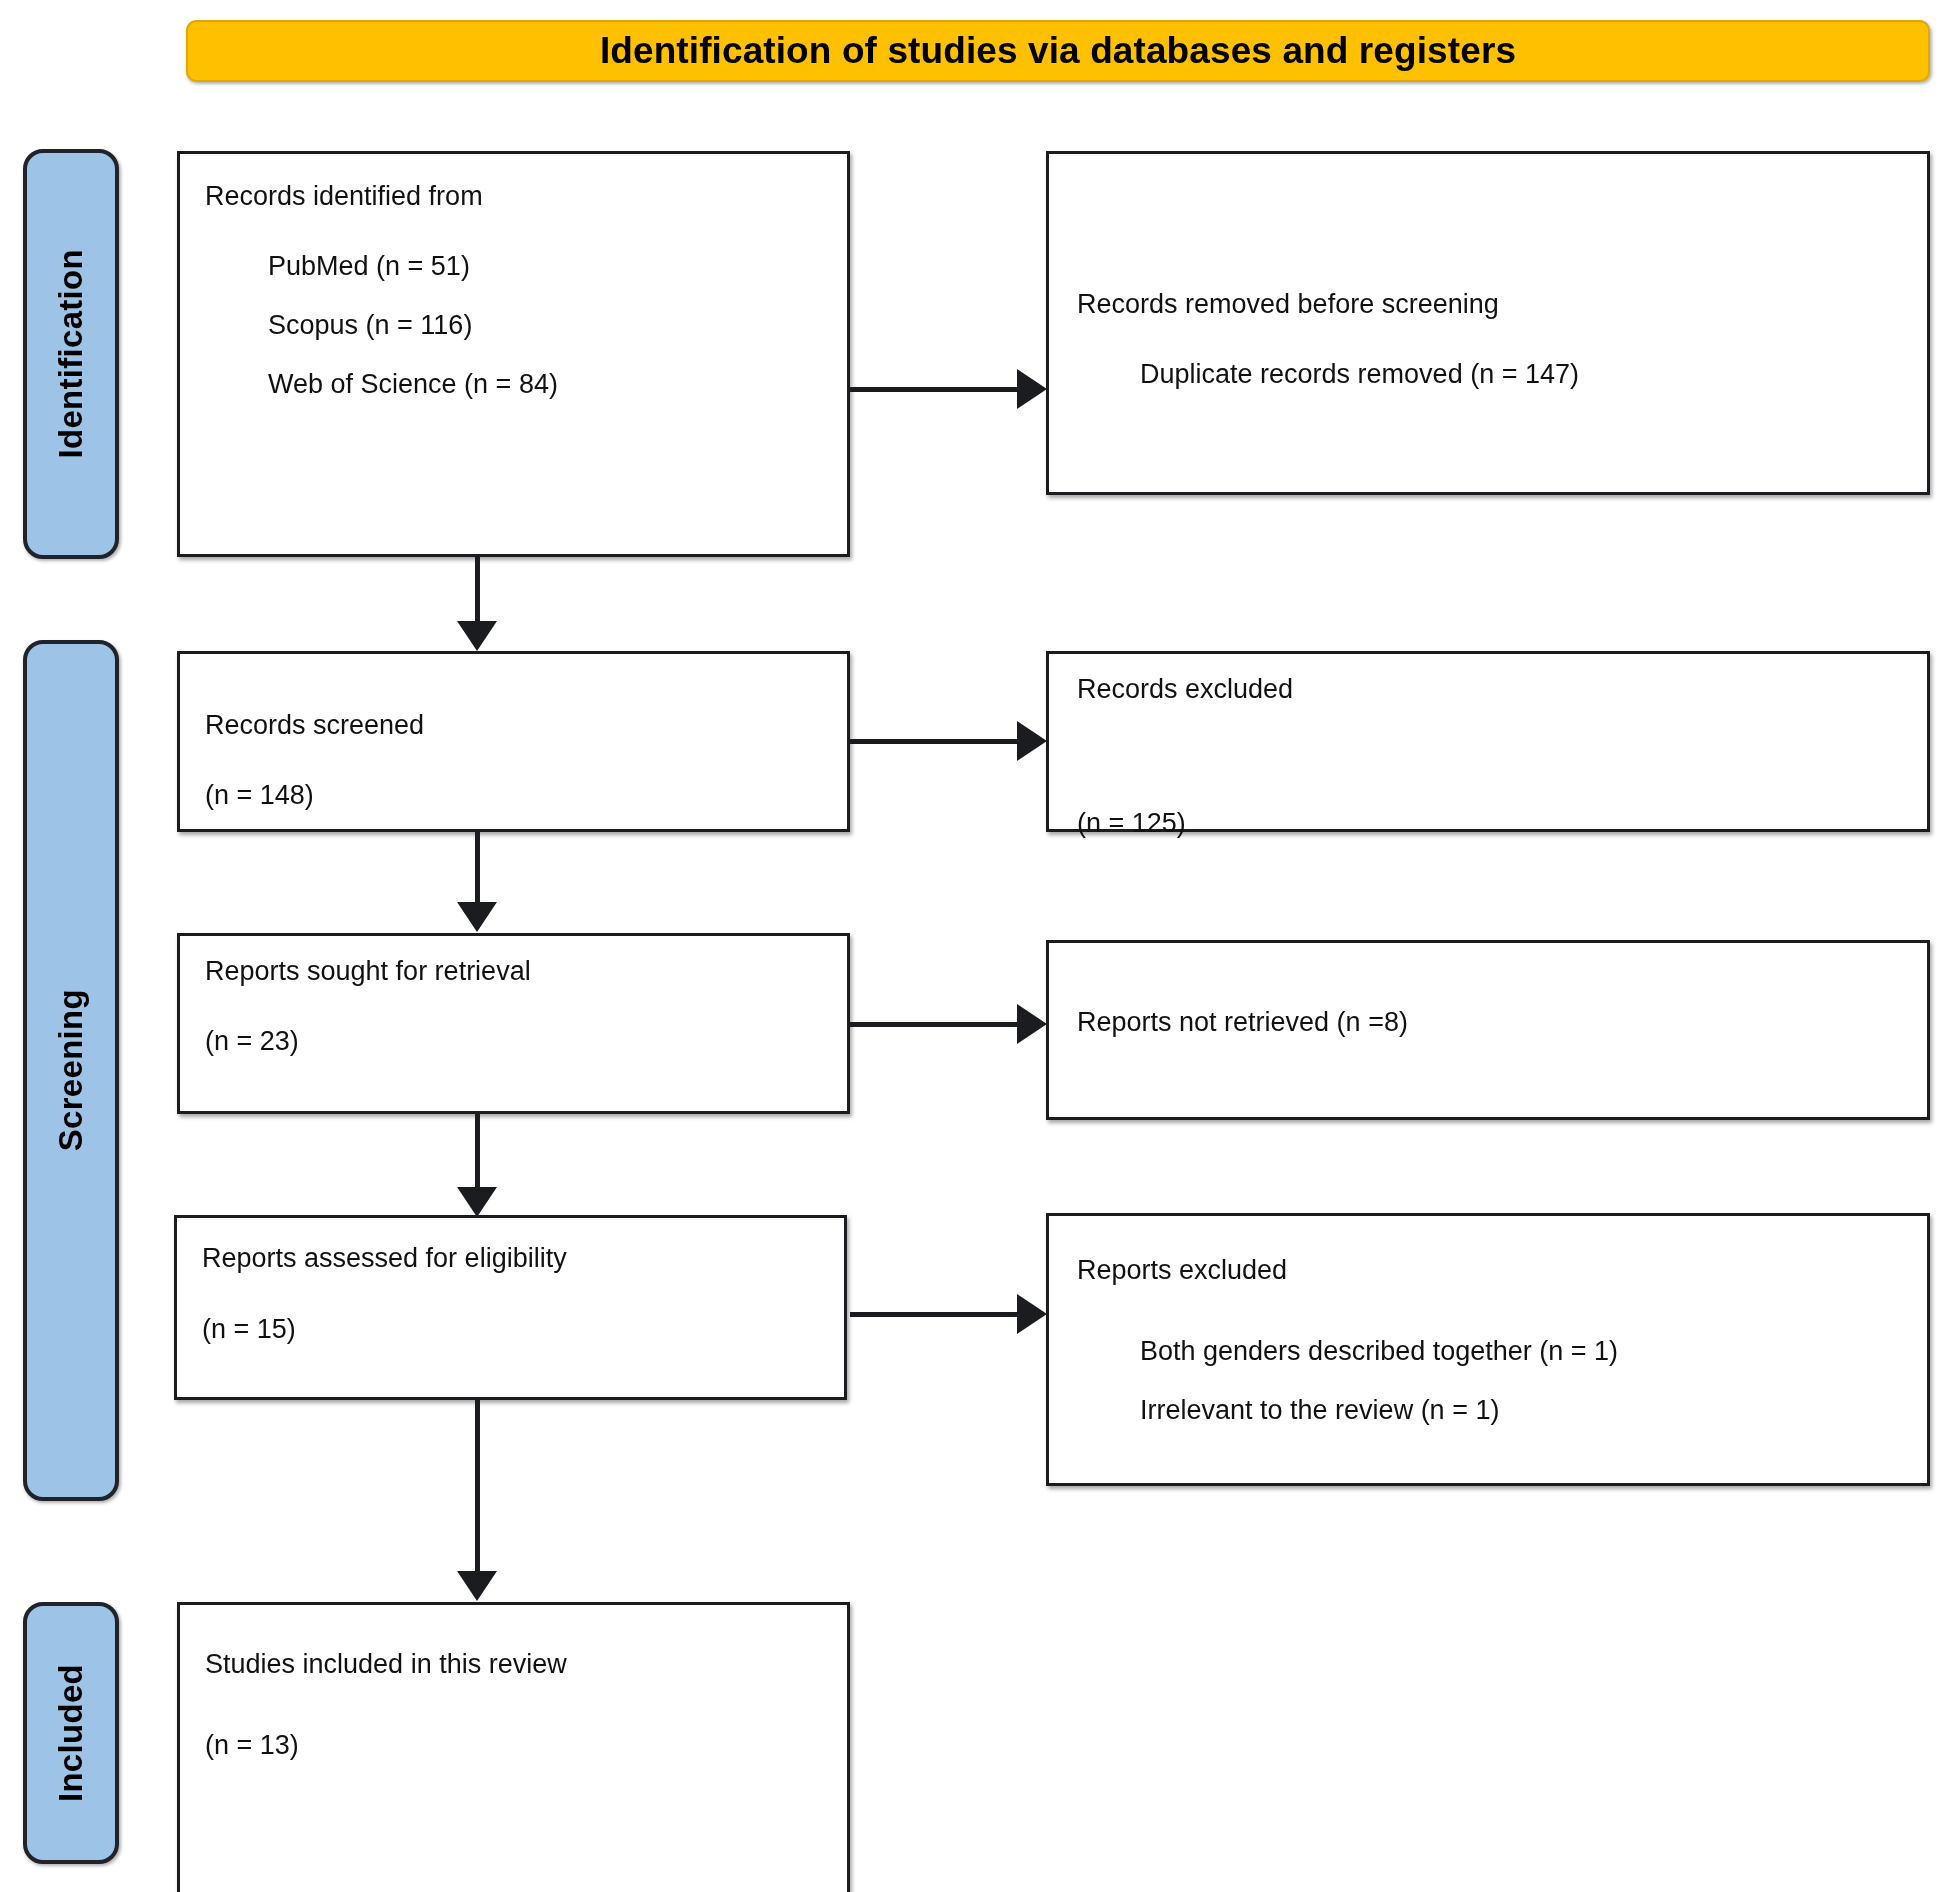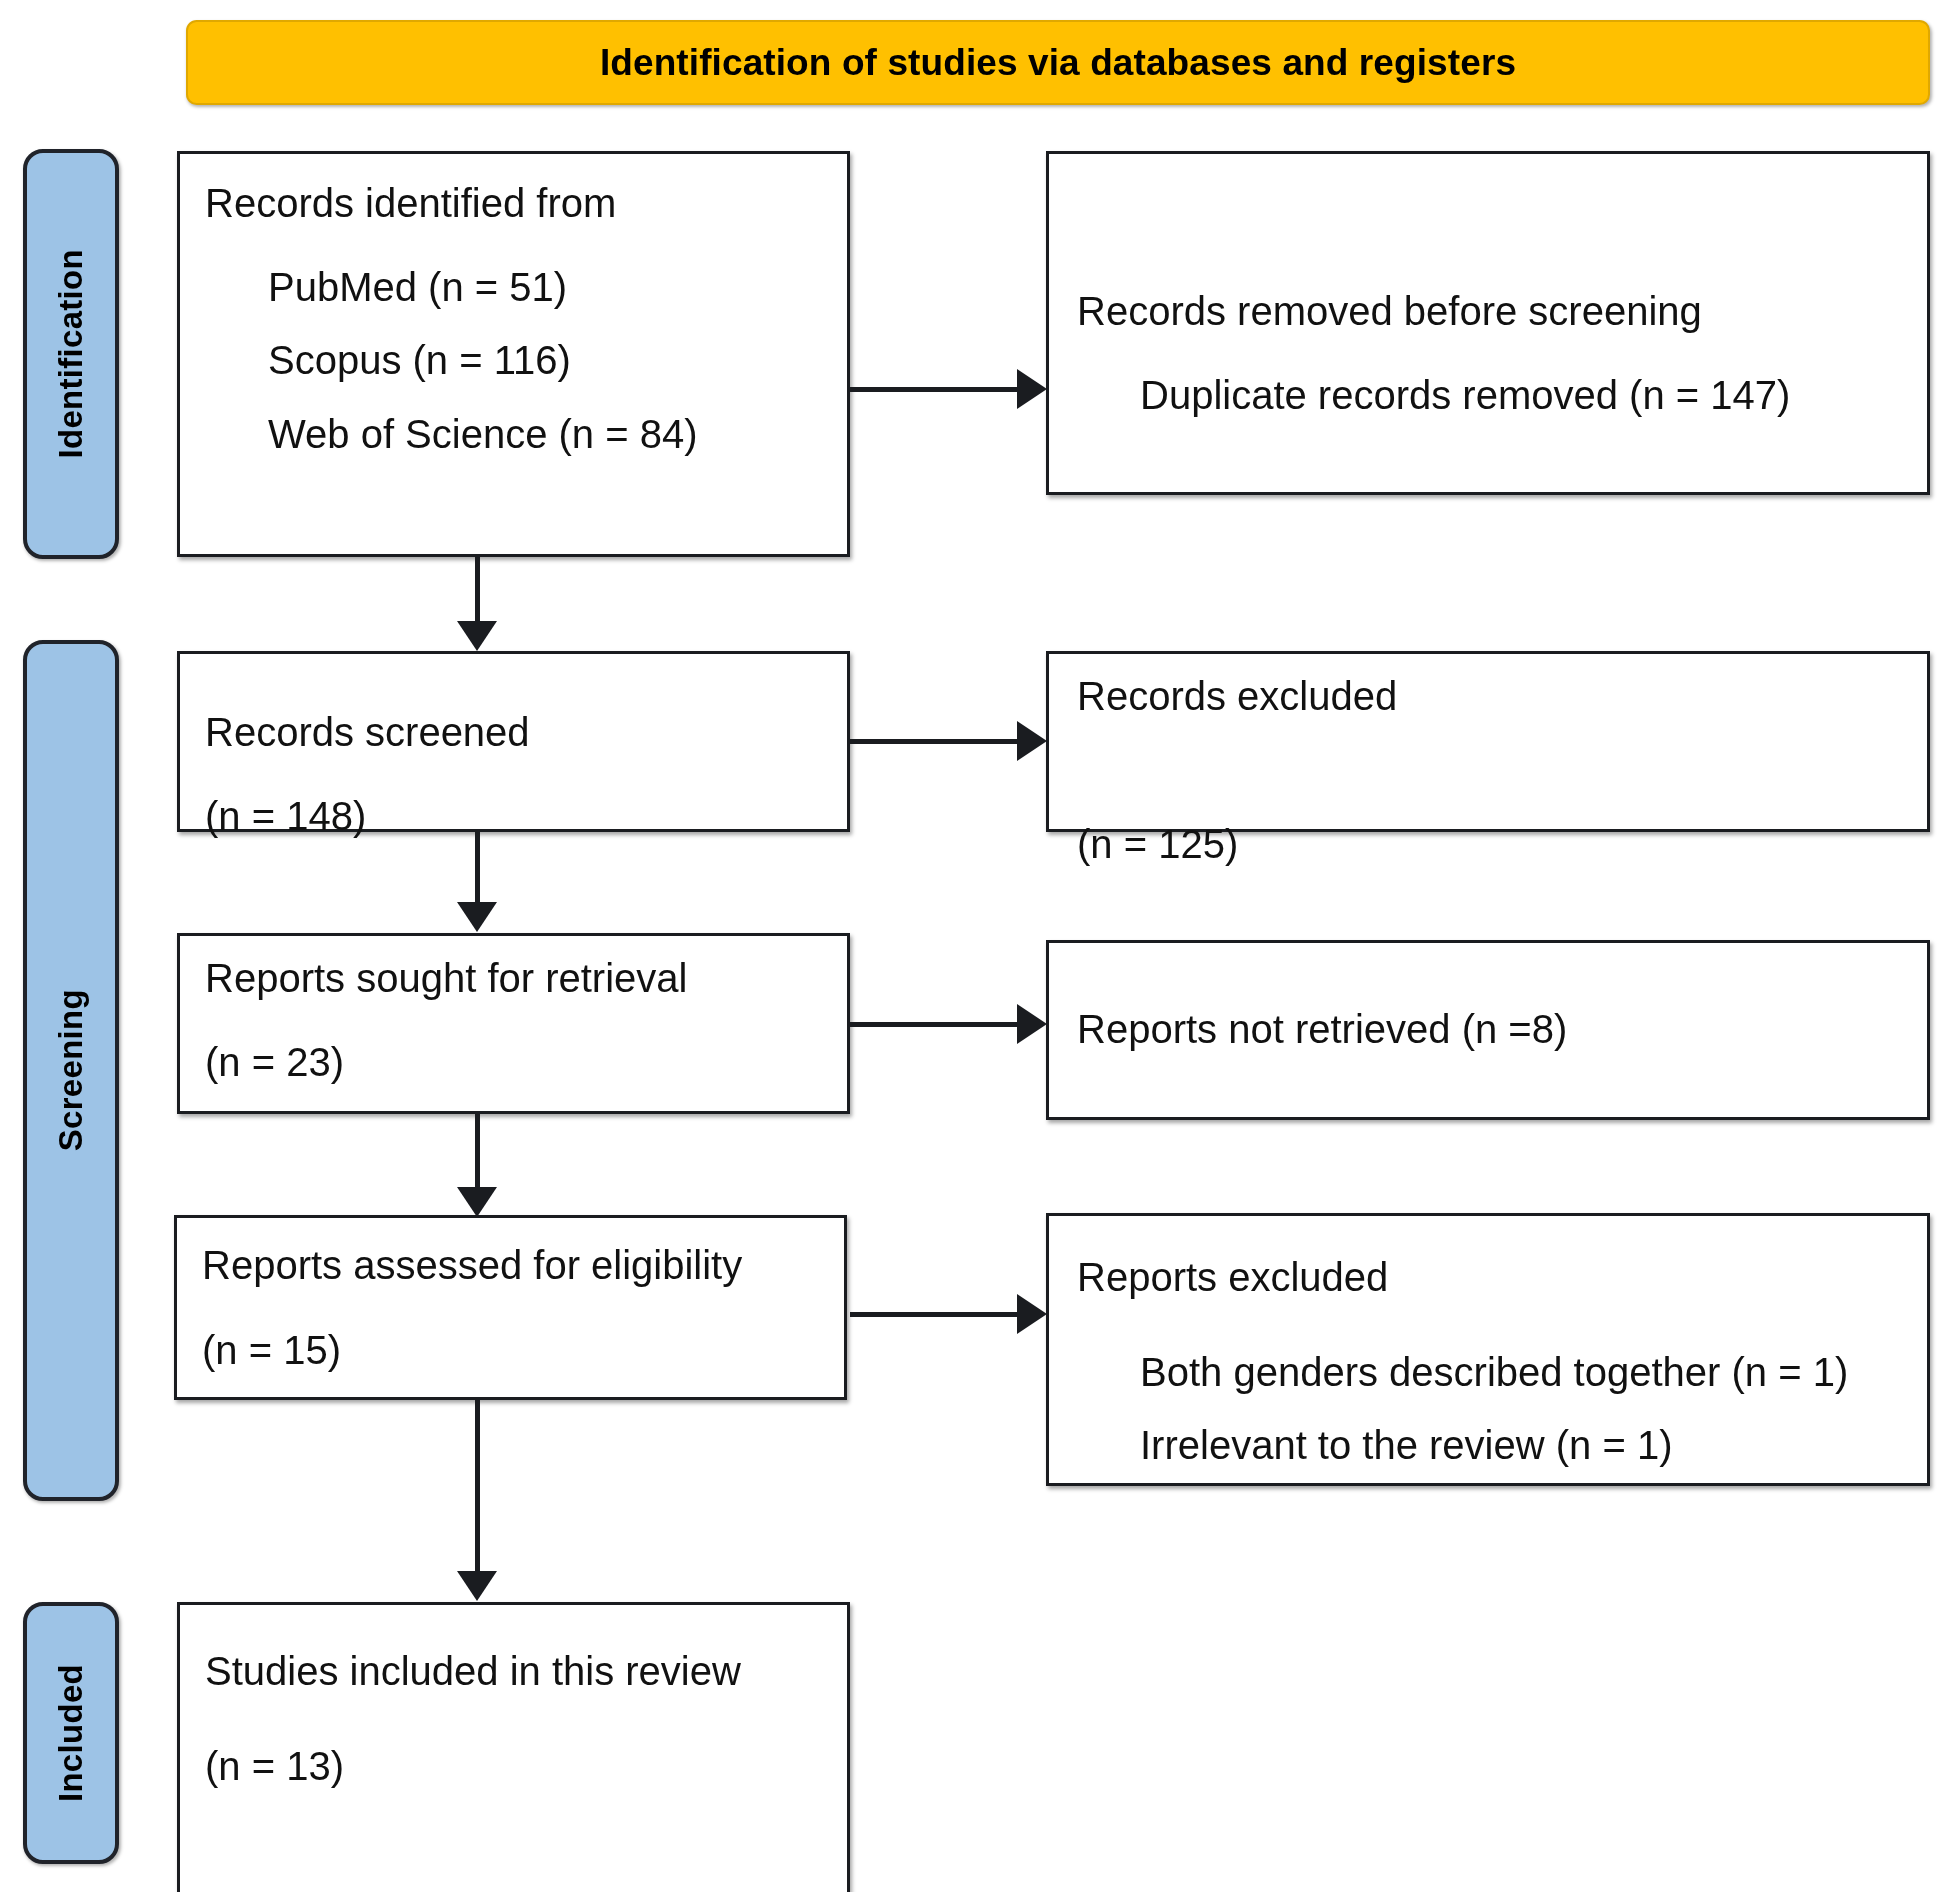--- a/index.html
+++ b/index.html
@@ -18,21 +18,21 @@
     background: #ffffff;
     overflow: hidden;
   }
 
   
   .banner {
     position: absolute;
     left: 186px;
     top: 20px;
     width: 1744px;
-    height: 85px;
+    height: 62px;
     background: #FFC000;
     border: 2px solid #E0A800;
     border-radius: 10.6px;
     box-shadow: 1.3px 2px 3.3px rgba(0,0,0,0.30);
     display: flex;
     align-items: center;
     justify-content: center;
     box-sizing: border-box;
   }
   .banner-title {
@@ -79,21 +79,21 @@
     box-shadow: 2px 2.6px 4px rgba(0,0,0,0.35);
     padding: 0;
   }
   .box-inner {
     position: absolute;
     left: 0; right: 0;
     display: flex;
     flex-direction: column;
   }
   .line {
-    font-size: 40px;
+    font-size: 27px;
     line-height: 1.08;
     color: #111111;
     white-space: nowrap;
   }
   .line.indent { padding-left: 63px; }
   .gap-sm { height: 30px; }
   .gap-md { height: 41px; }
   .gap-lg { height: 52px; }
 
   

